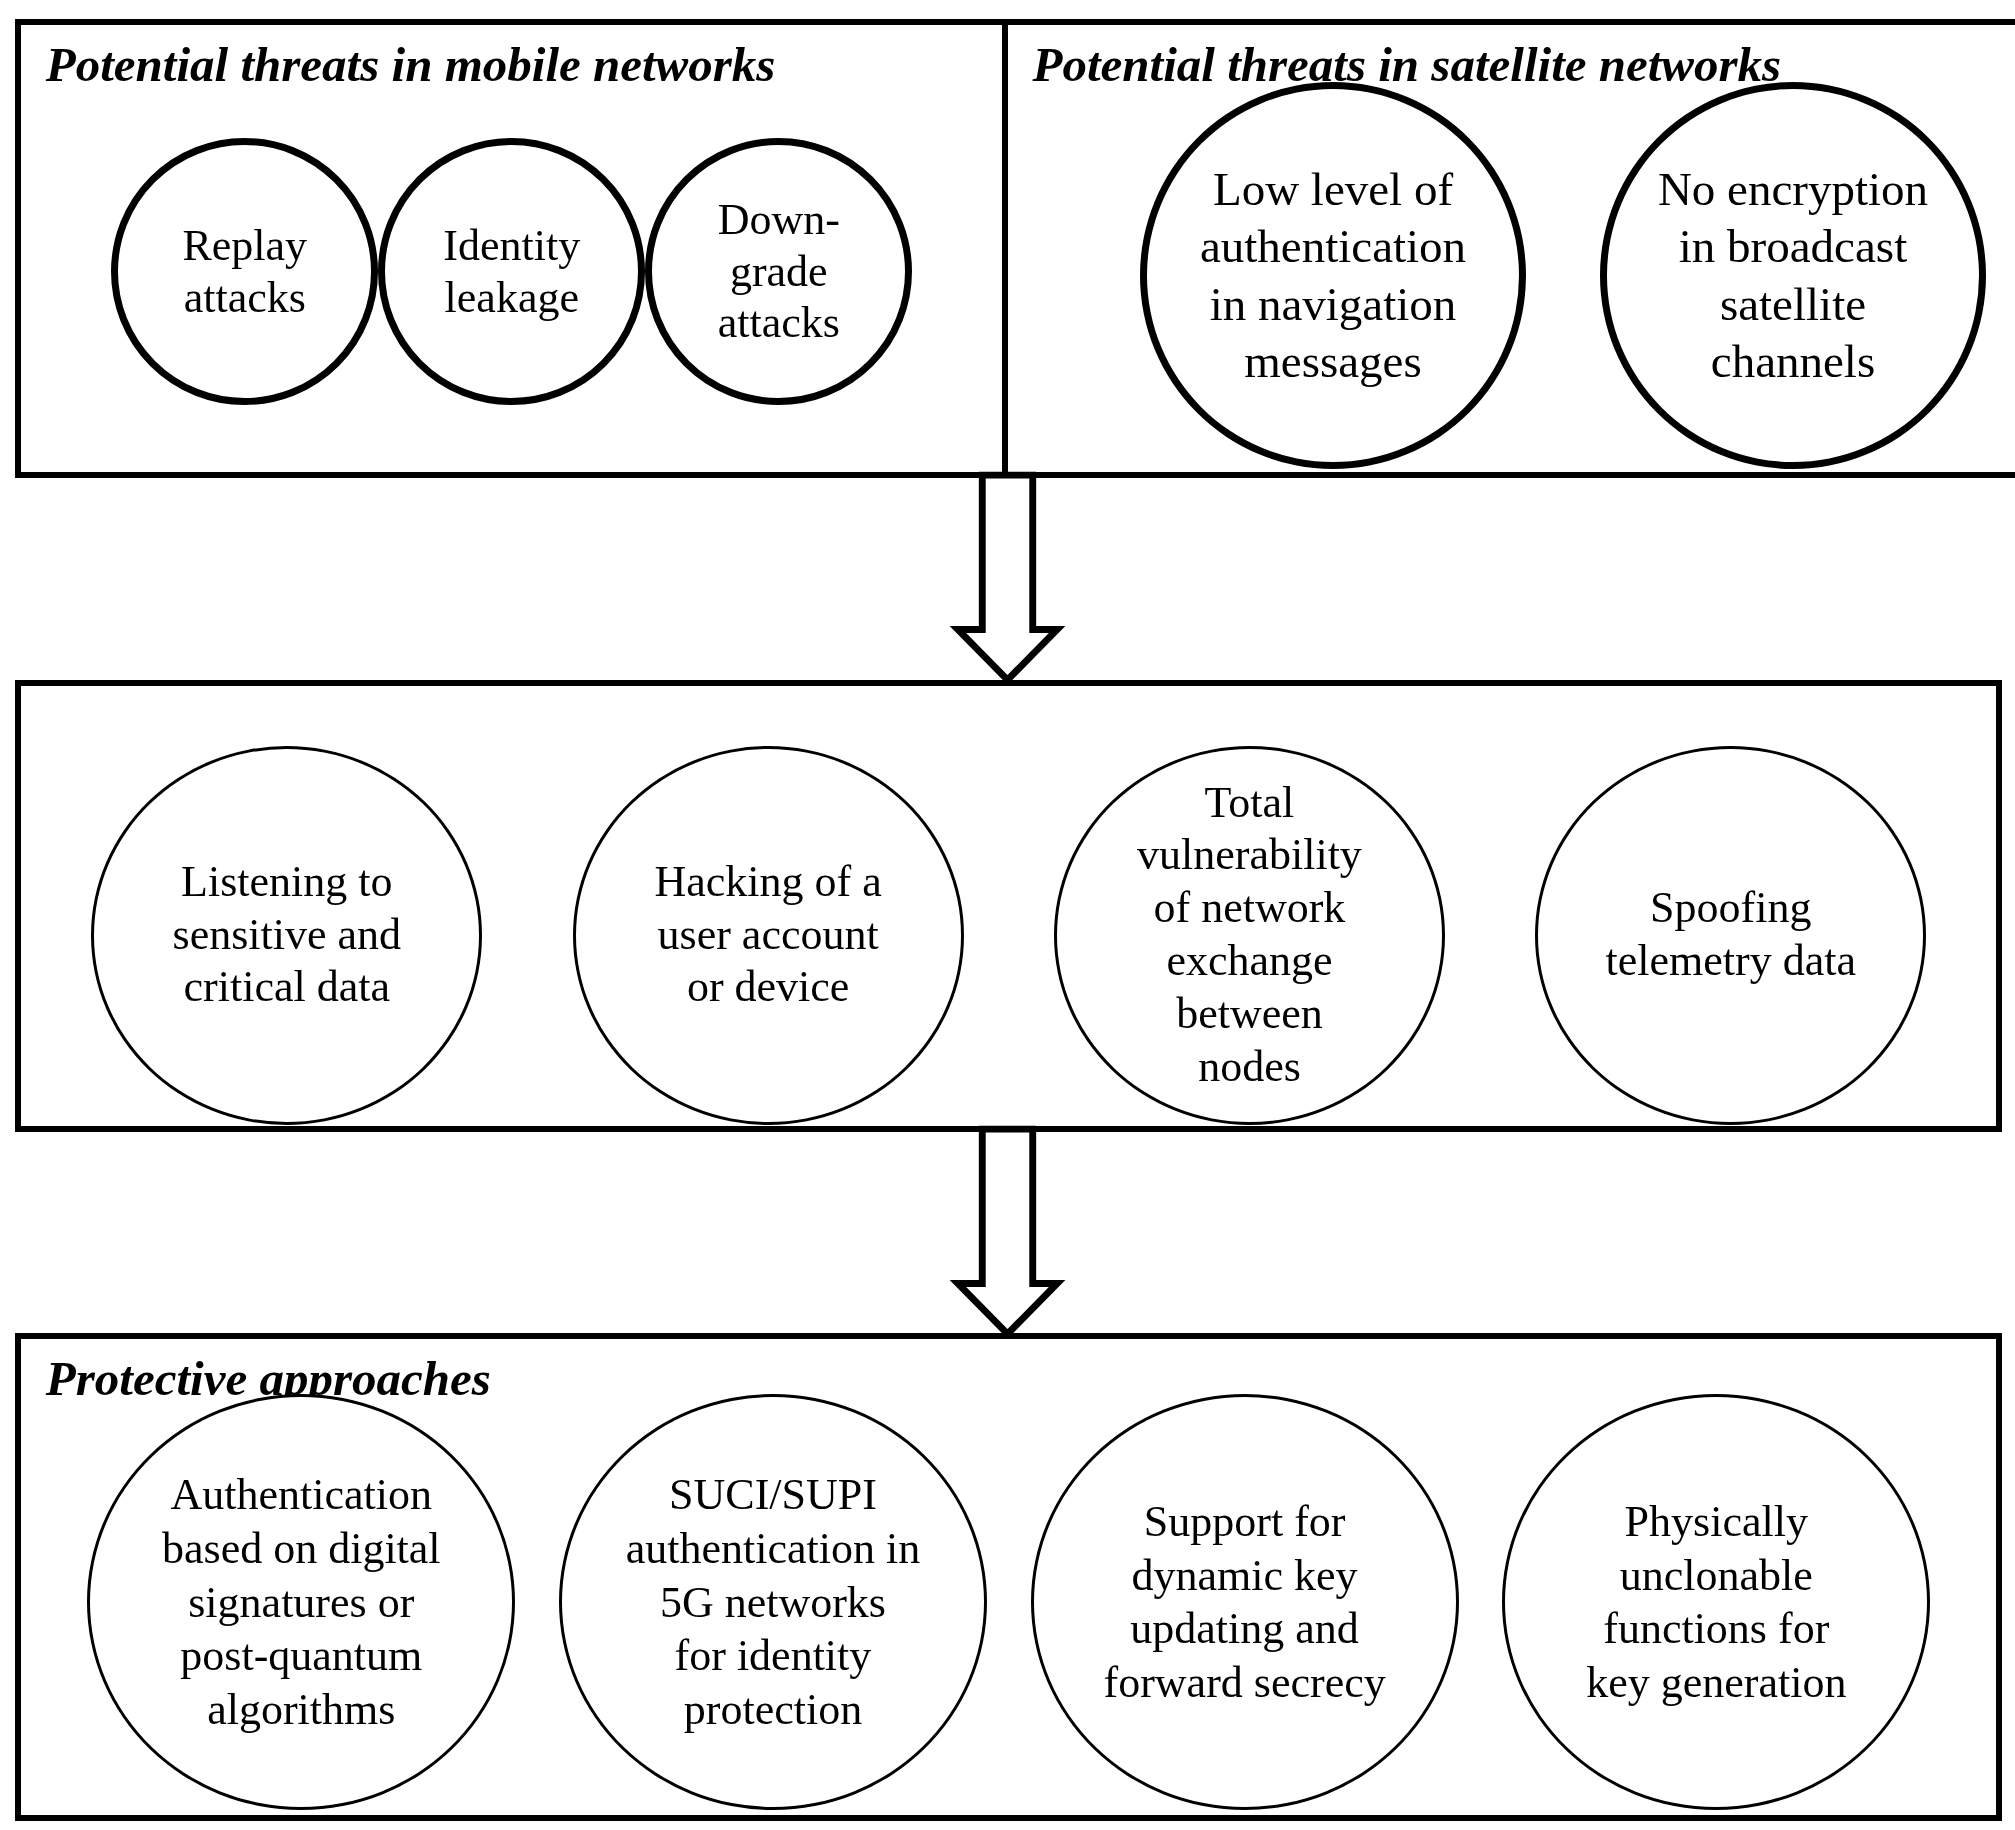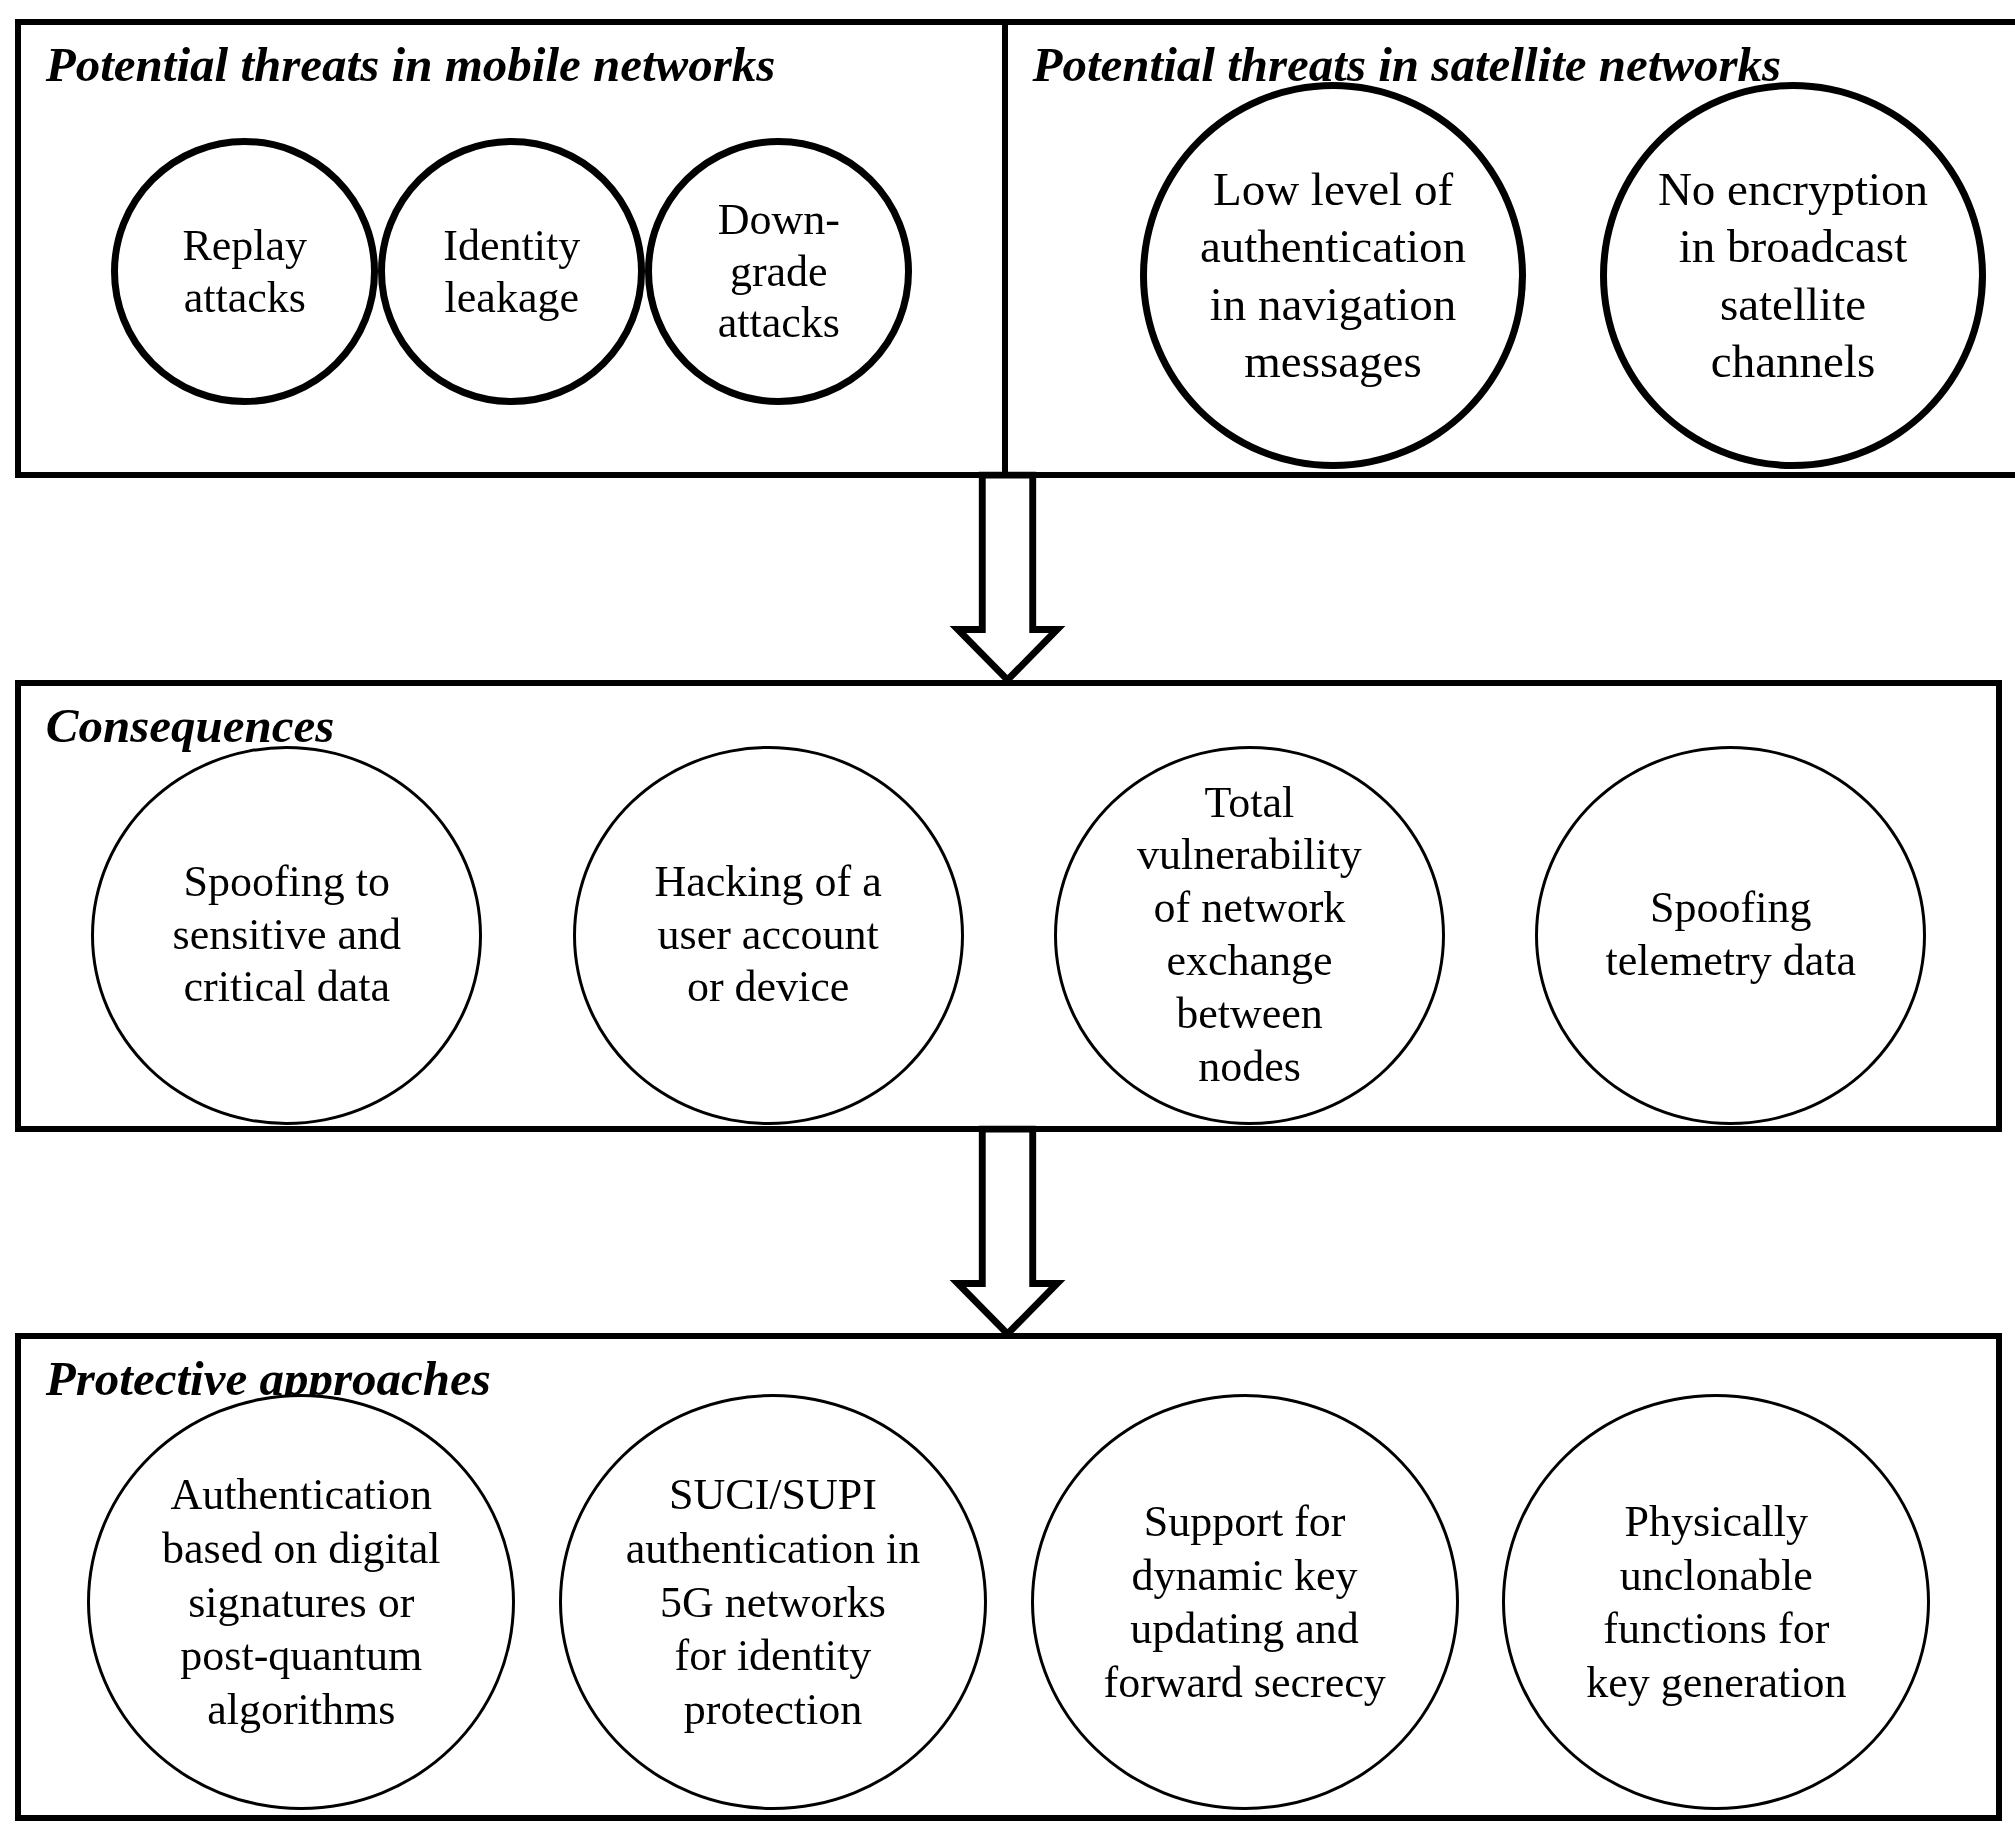--- a/index.html
+++ b/index.html
@@ -163,24 +163,23 @@
 channels</span>
       </div>
     </div>
   </section>
 
   <svg class="arrow arrow-1" width="107" height="205" viewBox="0 0 140 268" aria-hidden="true">
     <polygon points="37,0 37,202 5,202 70,268 135,202 103,202 103,0" fill="#ffffff" stroke="#000000" stroke-width="9" stroke-linejoin="miter"></polygon>
   </svg>
 
   <section class="box box-consequences">
-    <h2 class="box-title">Consequences</h2>
     <div class="nodes nodes-consequences">
       <div class="node ellipse-md">
-        <span class="node-label">Spoofing to
+        <span class="node-label">Listening to
 sensitive and
 critical data</span>
       </div>
       <div class="node ellipse-md">
         <span class="node-label">Hacking of a
 user account
 or device</span>
       </div>
       <div class="node ellipse-md">
         <span class="node-label">Total

